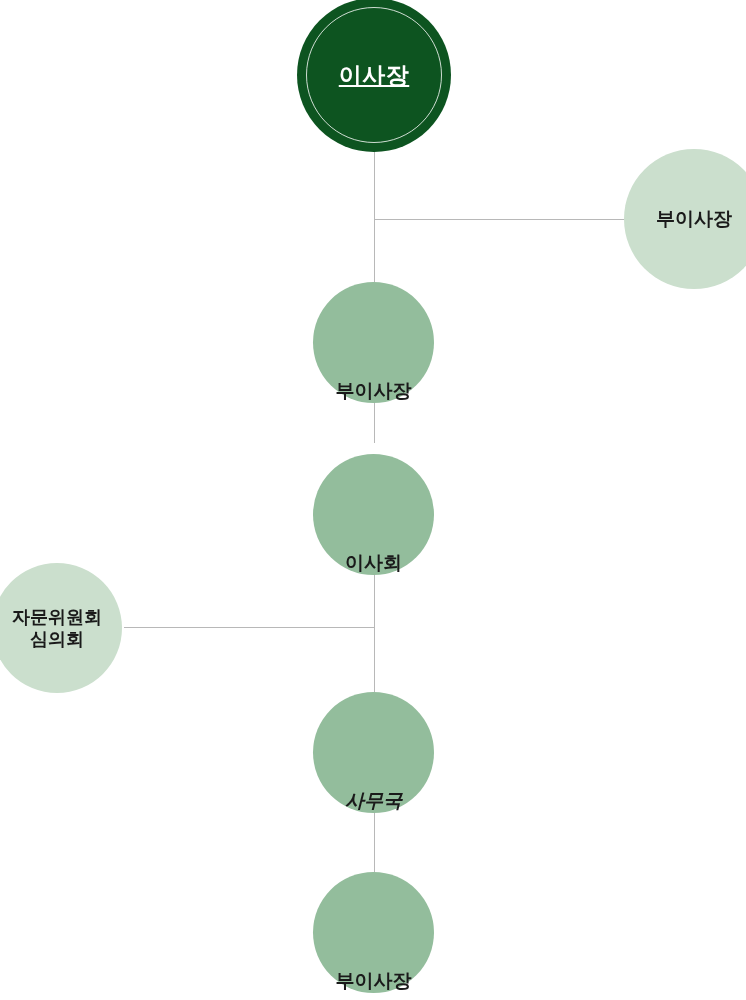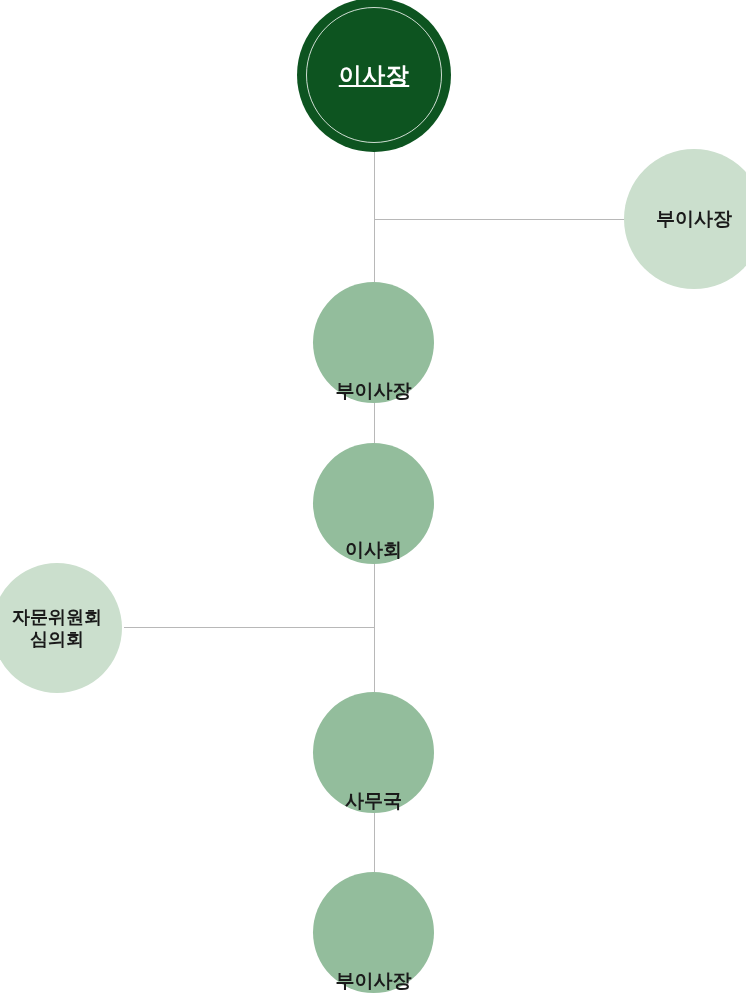--- a/index.html
+++ b/index.html
@@ -100,30 +100,30 @@
   </div>
 
   <div class="node committee" style="left:624px; top:149px; width:140px; height:140px;">
     <span class="node-label">부이사장</span>
   </div>
 
   <div class="node primary" style="left:313px; top:282px; width:121px; height:121px;">
     <span class="node-label">부이사장</span>
   </div>
 
-  <div class="node primary" style="left:313px; top:443px; width:121px; height:121px;font-family:Liberation Mono, monospace;">
+  <div class="node primary" style="left:313px; top:454px; width:121px; height:121px;">
     <span class="node-label">이사회</span>
   </div>
 
   <div class="node committee" style="left:-8px; top:563px; width:130px; height:130px; font-size:18px;">
     <span class="node-label">자문위원회
 심의회</span>
   </div>
 
-  <div class="node primary" style="left:313px; top:692px; width:121px; height:121px;">
+  <div class="node primary" style="left:313px; top:692px; width:121px; height:121px;font-style:italic;">
     <span class="node-label">사무국</span>
   </div>
 
   <div class="node primary" style="left:313px; top:872px; width:121px; height:121px;">
     <span class="node-label">부이사장</span>
   </div>
 
 </div>
 
 </body></html>

